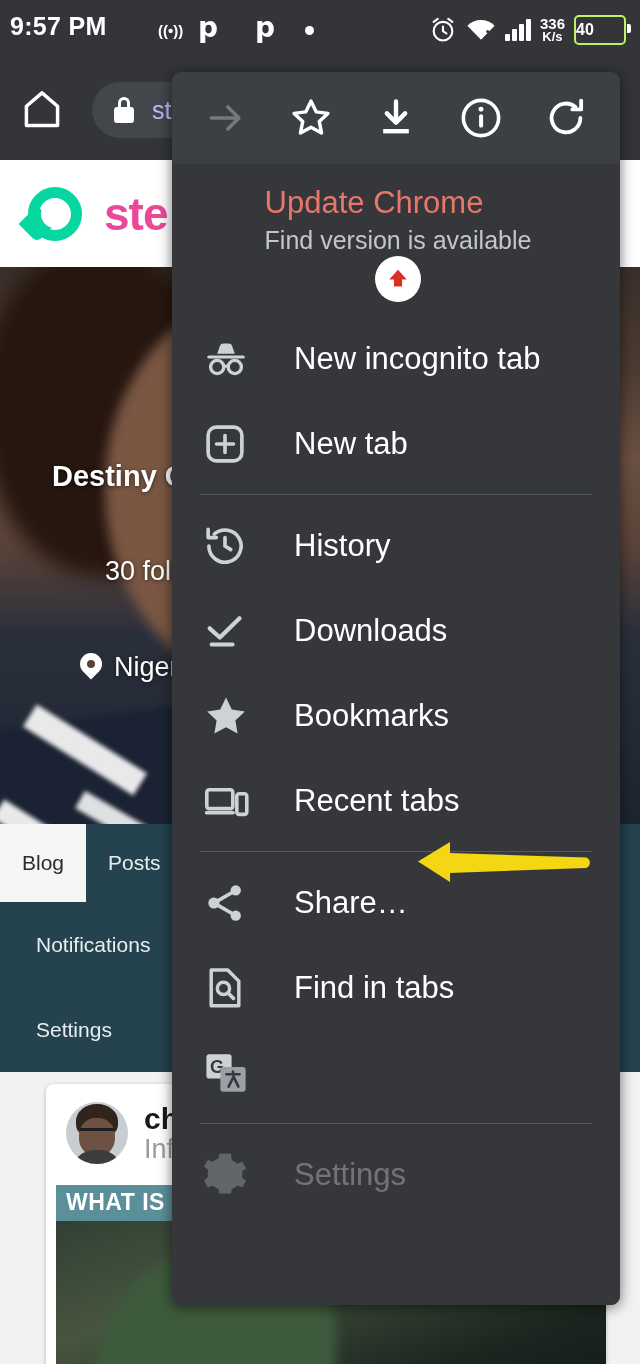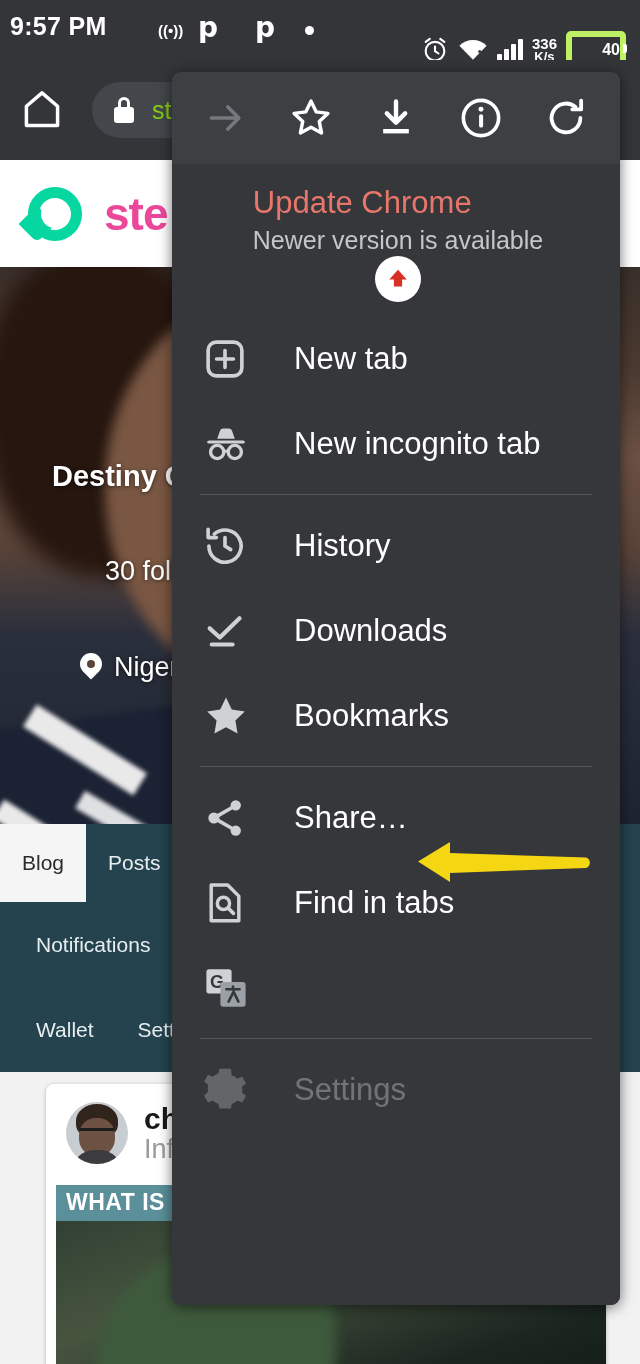--- a/index.html
+++ b/index.html
@@ -7,39 +7,39 @@
        font-family:"Liberation Sans","DejaVu Sans",sans-serif;}
   #root{position:absolute;inset:0;width:640px;height:1364px;overflow:hidden;background:#2f3033;}
 
   
   .statusbar{position:absolute;left:0;top:0;width:640px;height:60px;background:#333538;color:#fff;}
   .sb-time{position:absolute;left:10px;top:12px;font-size:25px;font-weight:bold;letter-spacing:.3px;}
   .sb-cast{position:absolute;left:158px;top:22px;font-size:15px;color:#fff;font-weight:bold;}
   .sb-p1{position:absolute;left:198px;top:11px;font-size:28px;font-weight:bold;font-family:"DejaVu Sans",sans-serif;}
   .sb-p2{position:absolute;left:255px;top:11px;font-size:28px;font-weight:bold;font-family:"DejaVu Sans",sans-serif;}
   .sb-dot{position:absolute;left:305px;top:26px;width:9px;height:9px;border-radius:50%;background:#fff;}
-  .sb-right{position:absolute;right:14px;top:0;height:60px;display:flex;align-items:center;gap:9px;margin-top:20px;}
+  .sb-right{position:absolute;right:14px;top:0;height:60px;display:flex;align-items:center;gap:9px;}
   .sb-speed{display:flex;flex-direction:column;align-items:center;line-height:0.95;font-size:15px;font-weight:bold;}
   .sb-speed .u{font-size:13px;}
-  .sb-batt{width:48px;height:26px;border:6px solid #bef264;border-radius:5px;position:relative;
-           display:flex;align-items:center;justify-content:flex-end;font-size:16px;font-weight:bold;}
+  .sb-batt{width:48px;height:26px;border:2px solid #bef264;border-radius:5px;position:relative;
+           display:flex;align-items:center;justify-content:flex-start;font-size:16px;font-weight:bold;}
   .sb-batt:after{content:"";position:absolute;right:-7px;top:7px;width:4px;height:9px;background:#fff;border-radius:0 2px 2px 0;}
   .bars{display:flex;align-items:flex-end;gap:2.5px;height:22px;}
   .bars i{width:4.5px;background:#fff;border-radius:1px;display:block;}
 
   
   .browserbar{position:absolute;left:0;top:60px;width:640px;height:100px;background:#333538;}
   .home-ico{position:absolute;left:20px;top:27px;}
   .omnibox{position:absolute;left:92px;top:22px;width:330px;height:56px;background:#43464a;border-radius:28px;
            display:flex;align-items:center;padding-left:22px;gap:18px;}
   .lock{width:20px;height:26px;position:relative;}
   .lock:after{content:"";position:absolute;left:0;bottom:0;width:20px;height:16px;background:#fff;border-radius:3px;}
   .lock:before{content:"";position:absolute;left:4px;top:0;width:12px;height:13px;border:3.5px solid #fff;
                border-bottom:none;border-radius:7px 7px 0 0;box-sizing:border-box;}
-  .omni-txt{color:#84cc16;font-size:25px;}
+  .omni-txt{color:#c4b5fd;font-size:25px;}
 
   
   .page{position:absolute;left:0;top:160px;width:640px;height:1204px;background:#f2f2f2;overflow:hidden;}
   .site-head{position:absolute;left:0;top:0;width:640px;height:107px;background:#fff;display:flex;align-items:center;padding-left:22px;}
   .steem-logo{width:66px;height:66px;position:relative;flex:0 0 auto;}
   .steem-logo .ring{position:absolute;left:6px;top:6px;width:54px;height:54px;border:11px solid #06d6a0;border-radius:50%;box-sizing:border-box;}
   .steem-logo .tail{position:absolute;left:2px;top:30px;width:26px;height:26px;background:#06d6a0;transform:rotate(45deg);border-radius:4px 0 6px 0;}
   .steem-logo .inner{position:absolute;left:19px;top:19px;width:28px;height:28px;background:#fff;border-radius:50%;}
   .steem-word{color:#ec4899;font-size:46px;font-weight:bold;margin-left:16px;letter-spacing:-1px;}
 
@@ -186,21 +186,20 @@
 
     <div class="tabsbar">
       <div class="tabrow r1">
         <div class="tab active">Blog</div>
         <div class="tab">Posts</div>
       </div>
       <div class="tabrow r2">
         <div class="tab">Notifications</div>
       </div>
       <div class="tabrow r3">
-        <div class="tab">Wallet</div>
         <div class="tab">Settings</div>
       </div>
     </div>
 
     <div class="postcard">
       <div class="pc-head">
         <div class="pc-av">
           <div class="ah"></div>
             <div class="af"></div>
             <div class="ag"></div>
@@ -250,53 +249,53 @@
           <path d="M19.5 12a7.5 7.5 0 1 1-2.6-5.7" fill="none" stroke="#fff" stroke-width="2" stroke-linecap="round"></path>
           <path d="M19.9 2.9v4.6h-4.6" fill="none" stroke="#fff" stroke-width="2" stroke-linecap="round" stroke-linejoin="round"></path>
         </svg>
       </div>
     </div>
 
     <div class="menu-update">
       <div class="mu-row">
         <div>
           <div class="mu-title">Update Chrome</div>
-          <div class="mu-sub">Newer version is available</div>
+          <div class="mu-sub">Find version is available</div>
         </div>
         <div class="mu-badge">
           <svg width="28" height="28" viewBox="0 0 24 24">
             <path d="M12 4 4.5 12.5h4v6h7v-6h4z" fill="#d93025"></path>
           </svg>
         </div>
       </div>
     </div>
 
     <div class="mi">
       <span class="mi-ico">
-        <svg width="46" height="46" viewBox="0 0 24 24">
-          <rect x="3.2" y="3.2" width="17.6" height="17.6" rx="4.2" fill="none" stroke="#cfd2d5" stroke-width="1.9"></rect>
-          <path d="M12 7.6v8.8M7.6 12h8.8" stroke="#cfd2d5" stroke-width="1.9" stroke-linecap="round"></path>
-        </svg>
-      </span>
-      <span class="mi-label">New tab</span>
-    </div>
-
-    <div class="mi">
-      <span class="mi-ico">
         <svg width="48" height="48" viewBox="0 0 24 24">
           <path d="M7.6 9.4 9 5.4c.3-.8.9-1.2 1.7-1.2h2.6c.8 0 1.4.4 1.7 1.2l1.4 4z" fill="#cfd2d5"></path>
           <rect x="2.6" y="10.2" width="18.8" height="1.6" rx=".8" fill="#cfd2d5"></rect>
           <circle cx="7.6" cy="16" r="3.3" fill="none" stroke="#cfd2d5" stroke-width="1.7"></circle>
           <circle cx="16.4" cy="16" r="3.3" fill="none" stroke="#cfd2d5" stroke-width="1.7"></circle>
           <path d="M10.9 15.6h2.2" stroke="#cfd2d5" stroke-width="1.5"></path>
         </svg>
       </span>
       <span class="mi-label">New incognito tab</span>
     </div>
 
+    <div class="mi">
+      <span class="mi-ico">
+        <svg width="46" height="46" viewBox="0 0 24 24">
+          <rect x="3.2" y="3.2" width="17.6" height="17.6" rx="4.2" fill="none" stroke="#cfd2d5" stroke-width="1.9"></rect>
+          <path d="M12 7.6v8.8M7.6 12h8.8" stroke="#cfd2d5" stroke-width="1.9" stroke-linecap="round"></path>
+        </svg>
+      </span>
+      <span class="mi-label">New tab</span>
+    </div>
+
     <div class="mdiv"></div>
 
     <div class="mi">
       <span class="mi-ico">
         <svg width="46" height="46" viewBox="0 0 24 24">
           <path d="M3.6 12a8.4 8.4 0 1 0 2.8-6.2" fill="none" stroke="#cfd2d5" stroke-width="1.9" stroke-linecap="round"></path>
           <path d="M3.2 3.3v4.3h4.3" fill="none" stroke="#cfd2d5" stroke-width="1.9" stroke-linecap="round" stroke-linejoin="round"></path>
           <path d="M12 7.6V12l3 1.9" fill="none" stroke="#cfd2d5" stroke-width="1.9" stroke-linecap="round"></path>
         </svg>
       </span>
@@ -315,20 +314,30 @@
 
     <div class="mi">
       <span class="mi-ico">
         <svg width="48" height="48" viewBox="0 0 24 24">
           <path d="M12 2.8l2.9 6 6.5.9-4.7 4.5 1.1 6.5L12 17.6 6.2 20.7l1.1-6.5L2.6 9.7l6.5-.9z" fill="#cfd2d5"></path>
         </svg>
       </span>
       <span class="mi-label">Bookmarks</span>
     </div>
 
+    <div class="mi">
+      <span class="mi-ico">
+        <svg width="48" height="48" viewBox="0 0 24 24">
+          <rect x="2.4" y="6.4" width="13" height="9.4" rx="1.2" fill="none" stroke="#cfd2d5" stroke-width="1.8"></rect>
+          <rect x="1.4" y="17" width="15" height="1.7" rx=".8" fill="#cfd2d5"></rect>
+          <rect x="17.4" y="8.4" width="5" height="10.3" rx="1.2" fill="none" stroke="#cfd2d5" stroke-width="1.8"></rect>
+        </svg>
+      </span>
+      <span class="mi-label">Recent tabs</span>
+    </div>
 
     <div class="mdiv"></div>
 
     <div class="mi">
       <span class="mi-ico">
         <svg width="46" height="46" viewBox="0 0 24 24">
           <circle cx="17.6" cy="5.4" r="2.7" fill="#cfd2d5"></circle>
           <circle cx="17.6" cy="18.6" r="2.7" fill="#cfd2d5"></circle>
           <circle cx="6.2" cy="12" r="2.9" fill="#cfd2d5"></circle>
           <path d="M8.6 10.6 15.3 6.8M8.6 13.4l6.7 3.8" stroke="#cfd2d5" stroke-width="1.9" stroke-linecap="round"></path>

